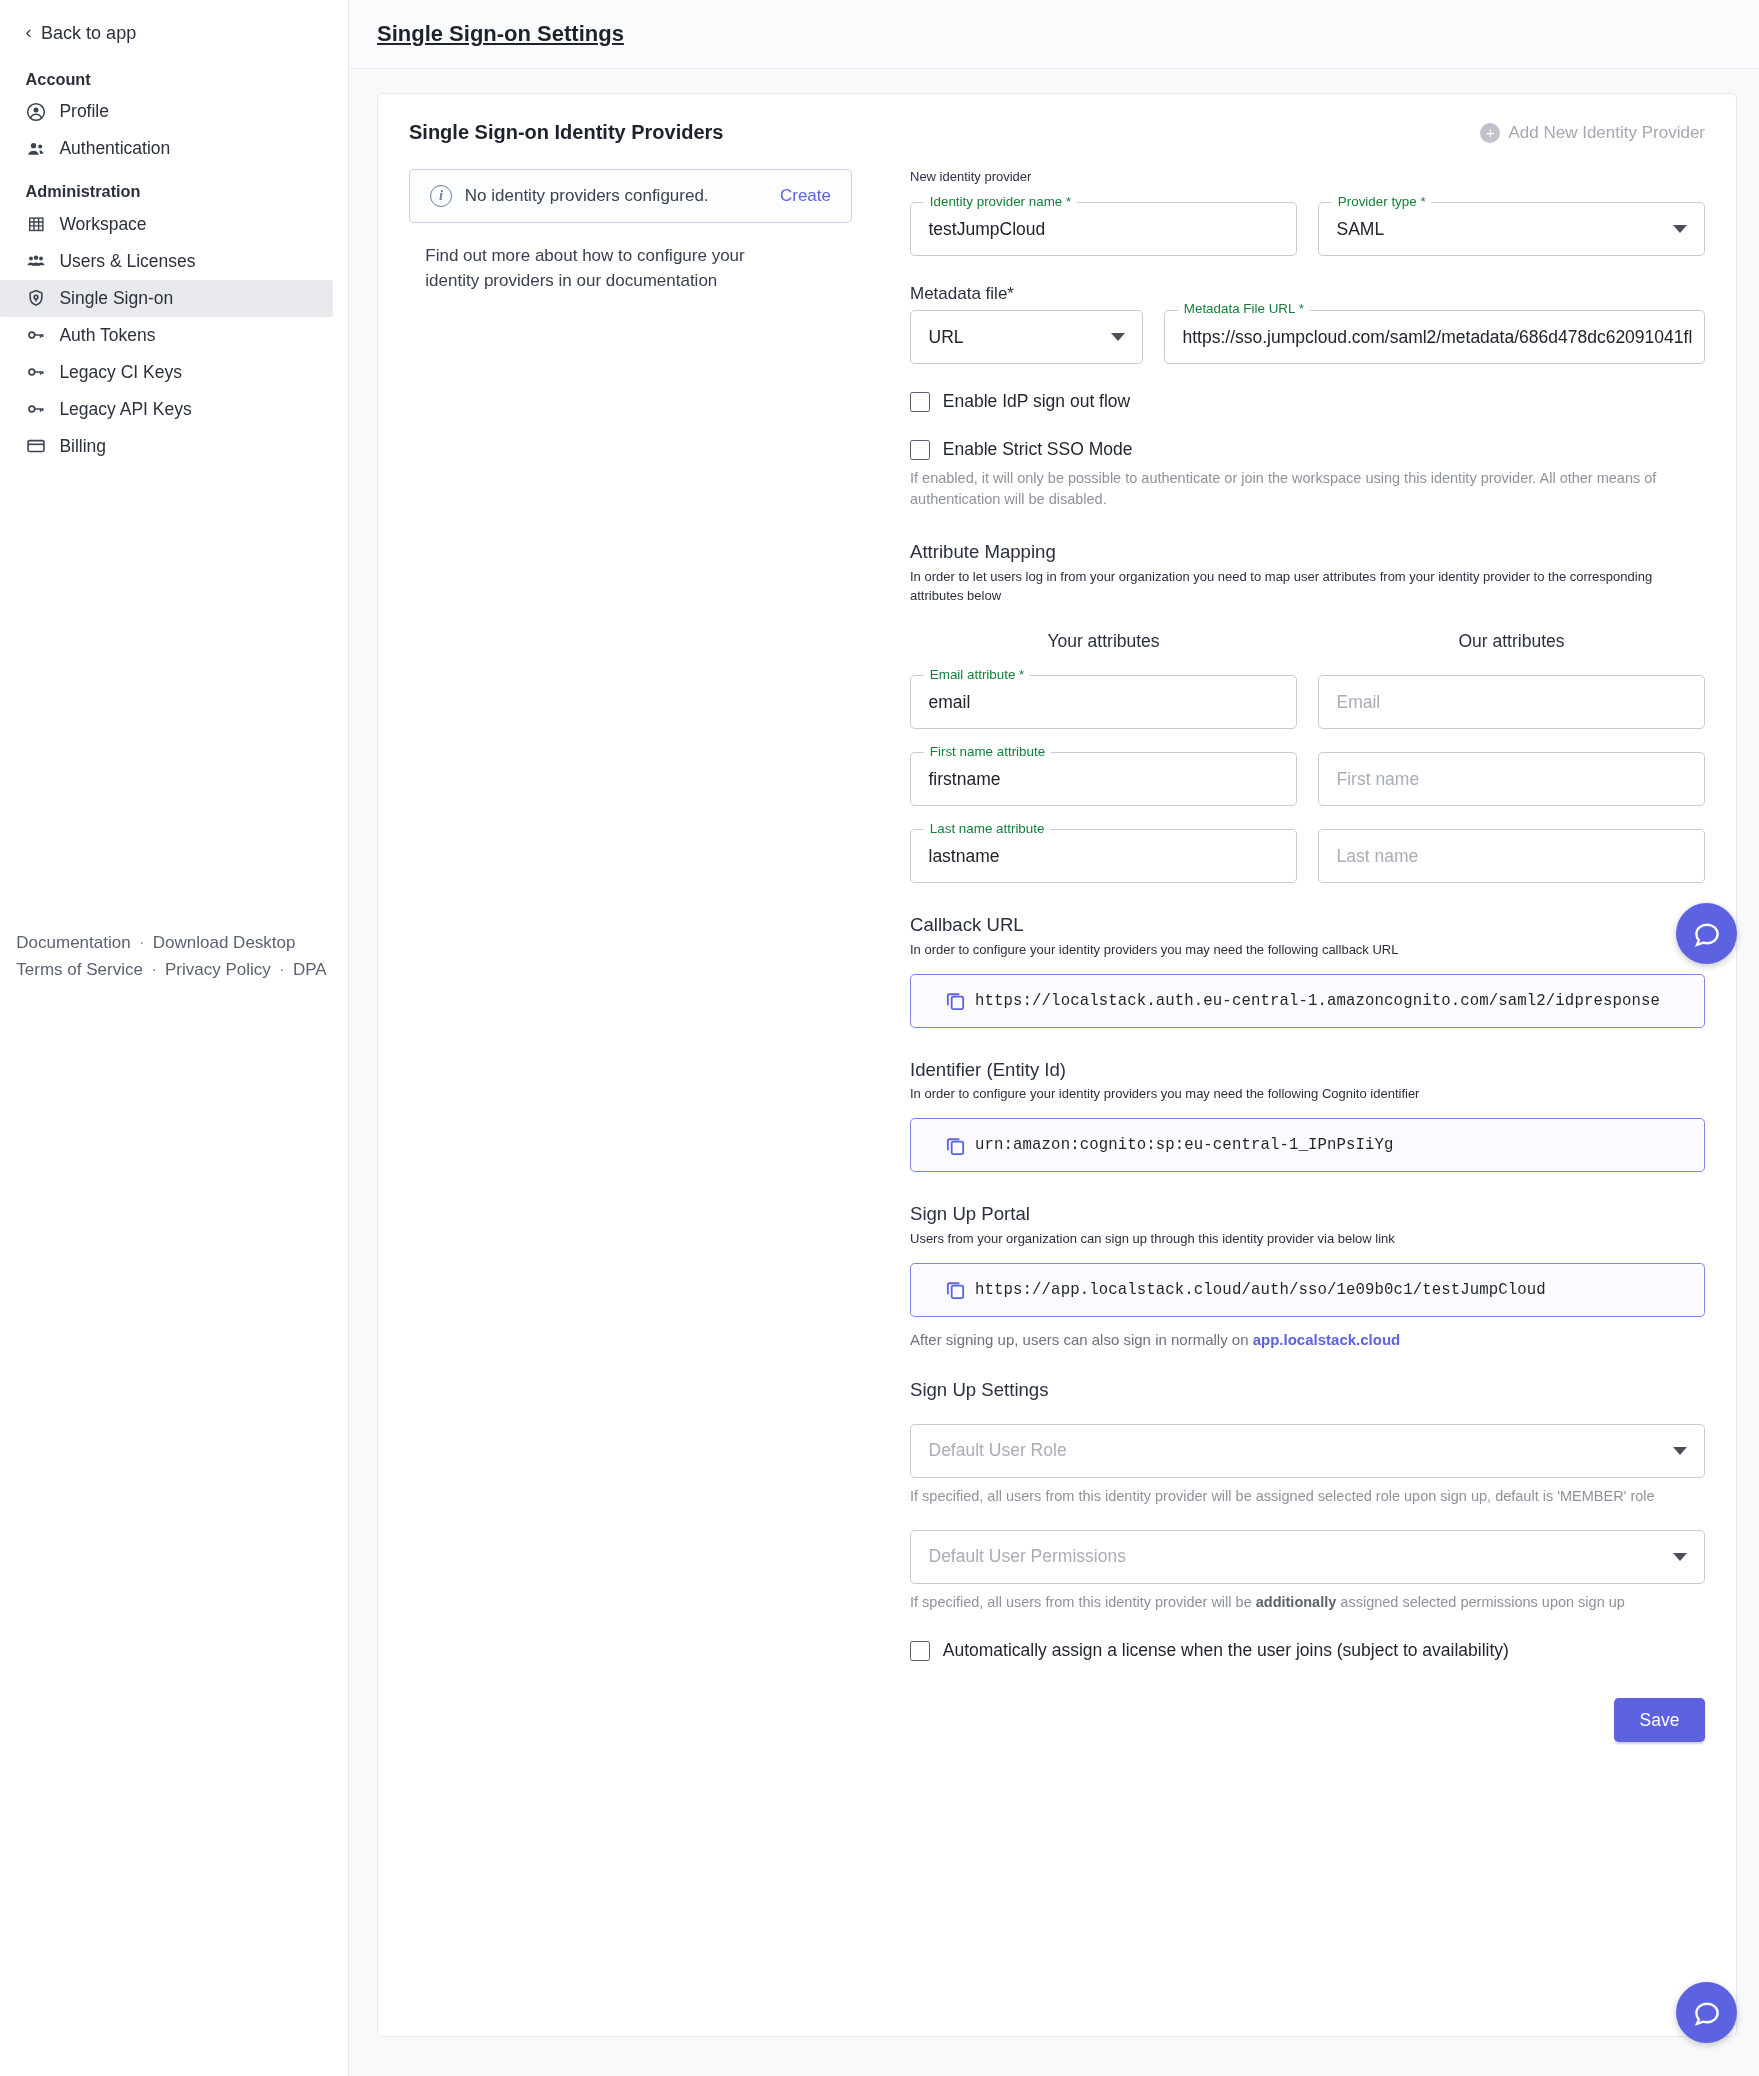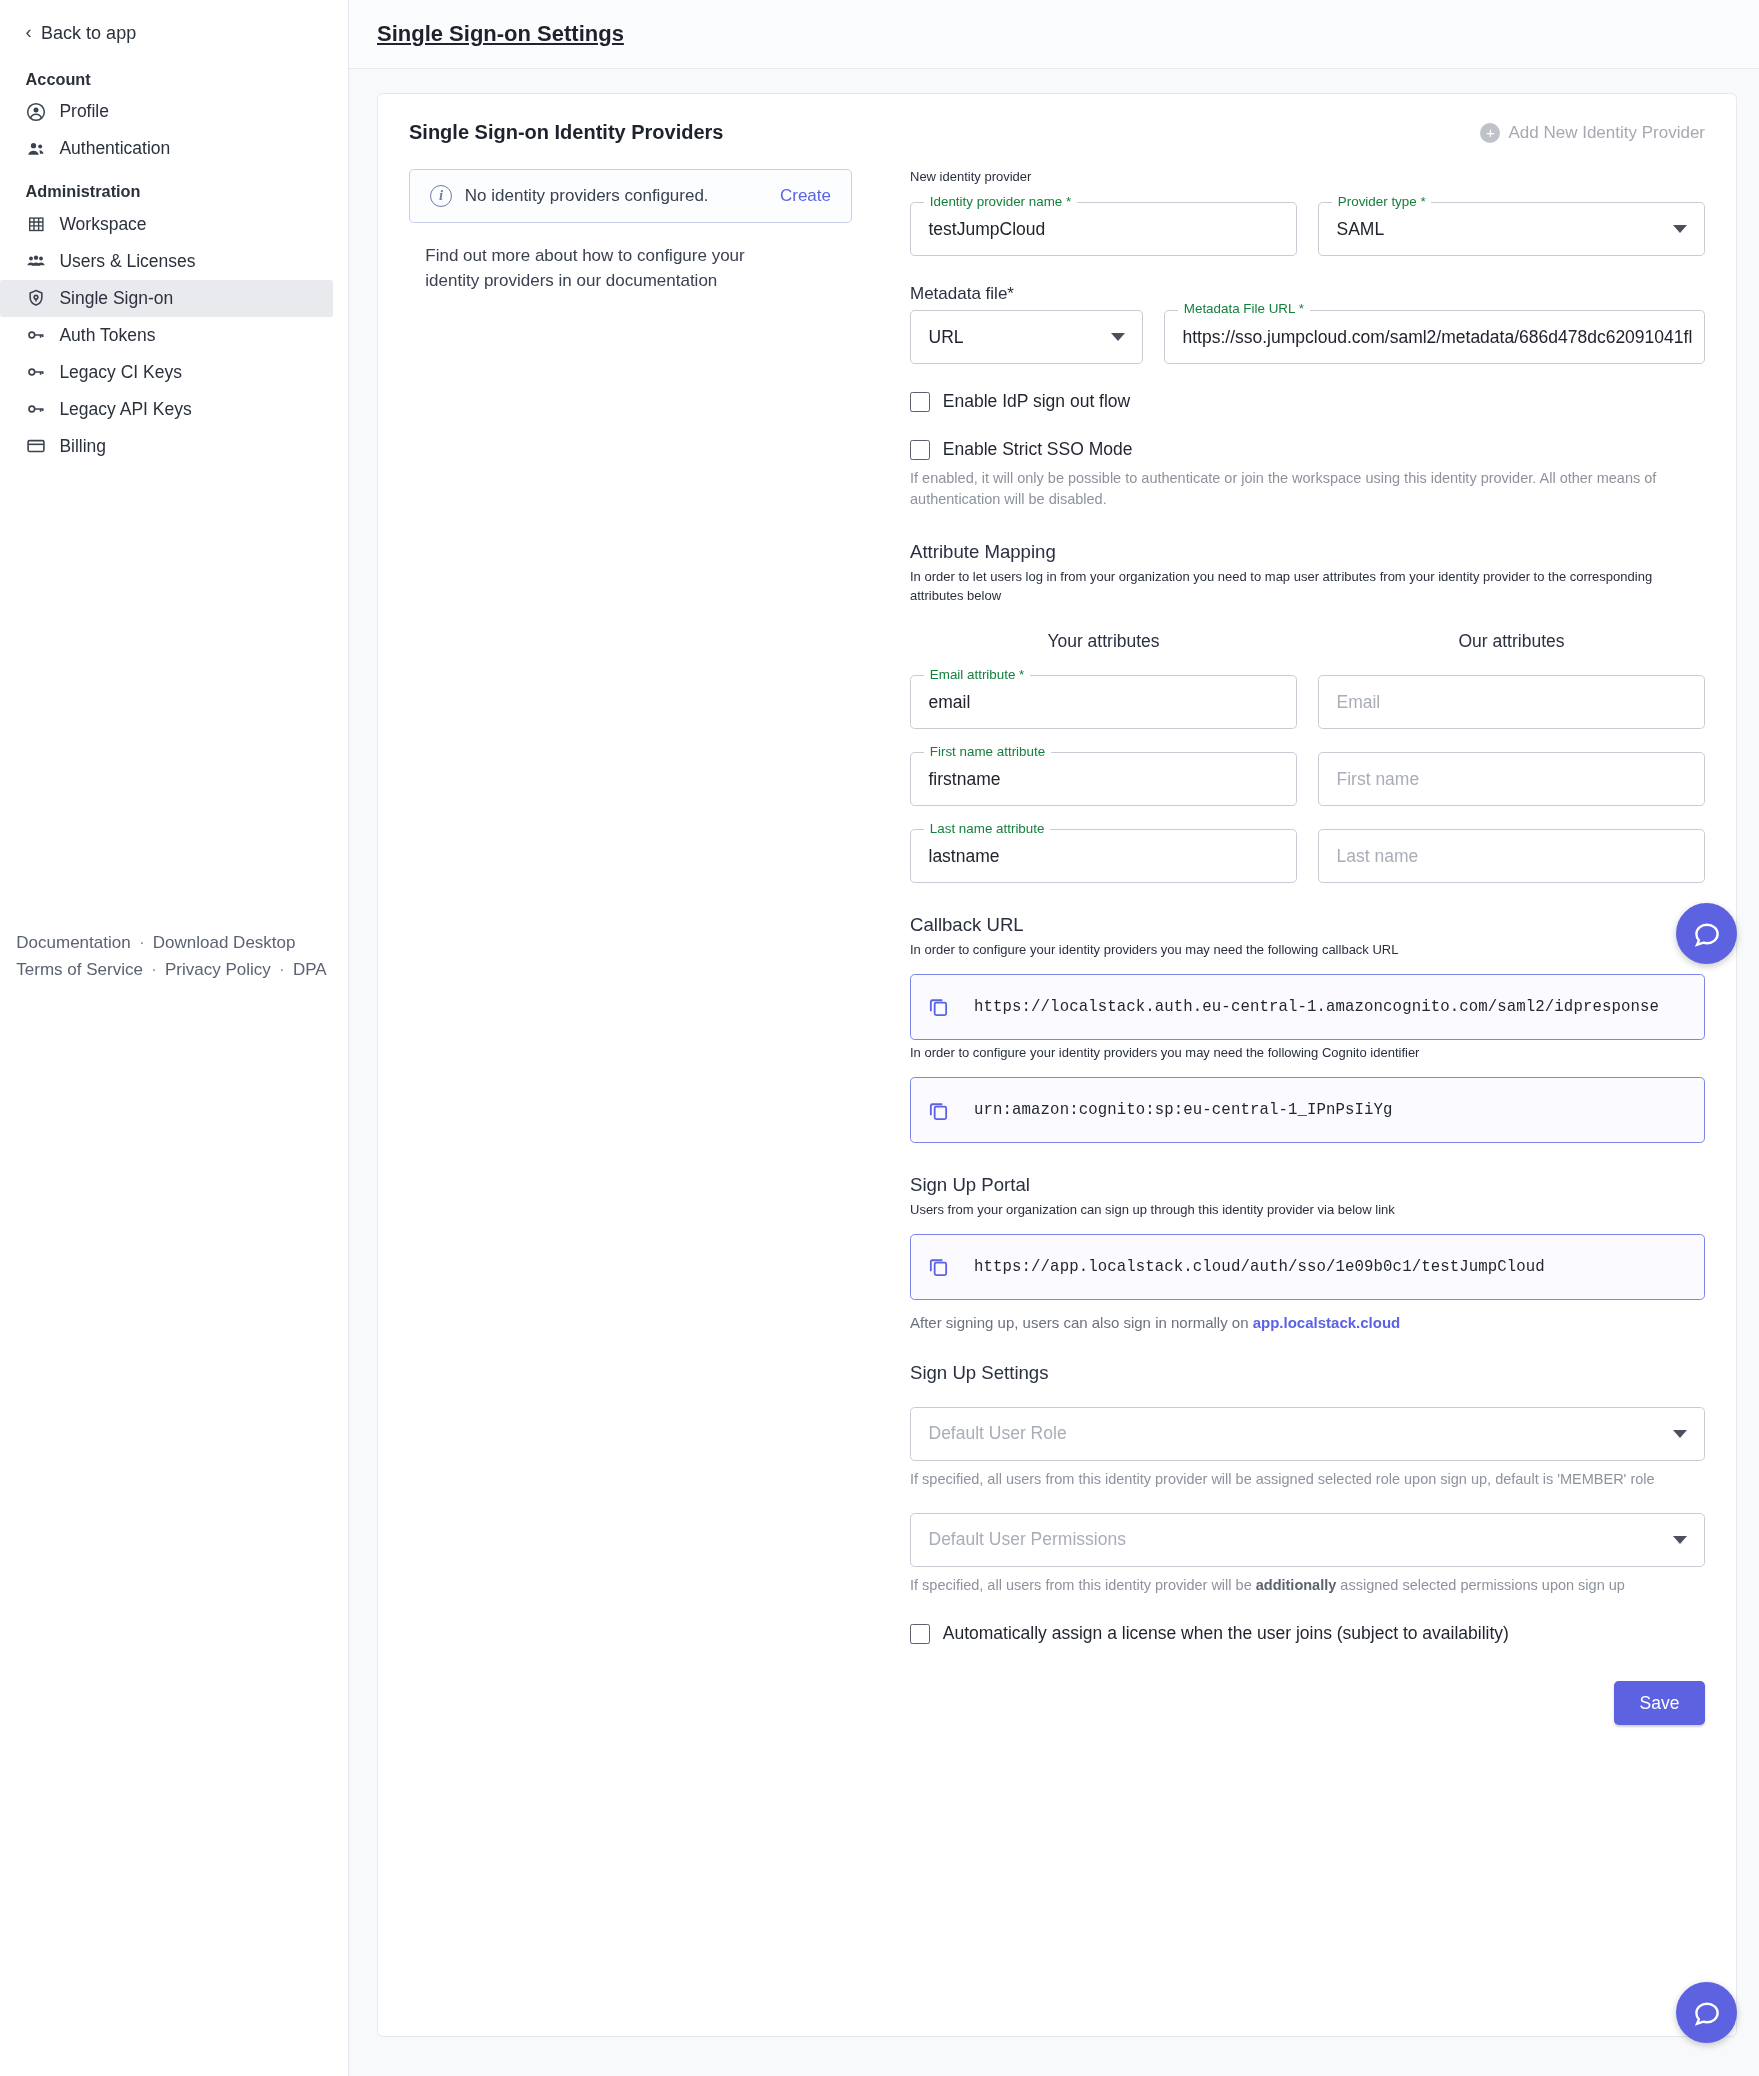--- a/index.html
+++ b/index.html
@@ -309,25 +309,25 @@
     font-size: 17.5px;
     color: #2a3040;
   }
   .attr-head .spacer { flex: 0 0 21px; }
 
   .copy-box {
     margin-top: 14px;
     border: 1.2px solid #7b84e8;
     border-radius: 4.7px;
     background: #fbfbff;
-    height: 66px;
-    display: flex;
-    align-items: center;
-    gap: 24px;
-    padding: 0 16px;
+    height: 54px;
+    display: flex;
+    align-items: center;
+    gap: 8px;
+    padding: 0 33px;
   }
   .copy-icon {
     width: 23px; height: 23px;
     color: #5b62e4;
     flex: 0 0 23px;
   }
   .copy-icon svg { display: block; }
   .mono {
     font-family: "Liberation Mono", monospace;
     font-size: 15.7px;
@@ -625,20 +625,21 @@
             <div class="copy-box">
               <span class="copy-icon">
                 <svg viewBox="0 0 24 24" width="23" height="23" fill="none" stroke="currentColor" stroke-width="1.9">
                   <rect x="8" y="8" width="12" height="13" rx="1.6"></rect>
                   <path d="M16 5.5H5.6A1.6 1.6 0 0 0 4 7.1V17"></path>
                 </svg>
               </span>
               <span class="mono">https://localstack.auth.eu-central-1.amazoncognito.com/saml2/idpresponse</span>
             </div>
 
+            <div class="section-heading">Identifier (Entity Id)</div>
             <div class="section-sub">In order to configure your identity providers you may need the following Cognito identifier</div>
             <div class="copy-box">
               <span class="copy-icon">
                 <svg viewBox="0 0 24 24" width="23" height="23" fill="none" stroke="currentColor" stroke-width="1.9">
                   <rect x="8" y="8" width="12" height="13" rx="1.6"></rect>
                   <path d="M16 5.5H5.6A1.6 1.6 0 0 0 4 7.1V17"></path>
                 </svg>
               </span>
               <span class="mono">urn:amazon:cognito:sp:eu-central-1_IPnPsIiYg</span>
             </div>

